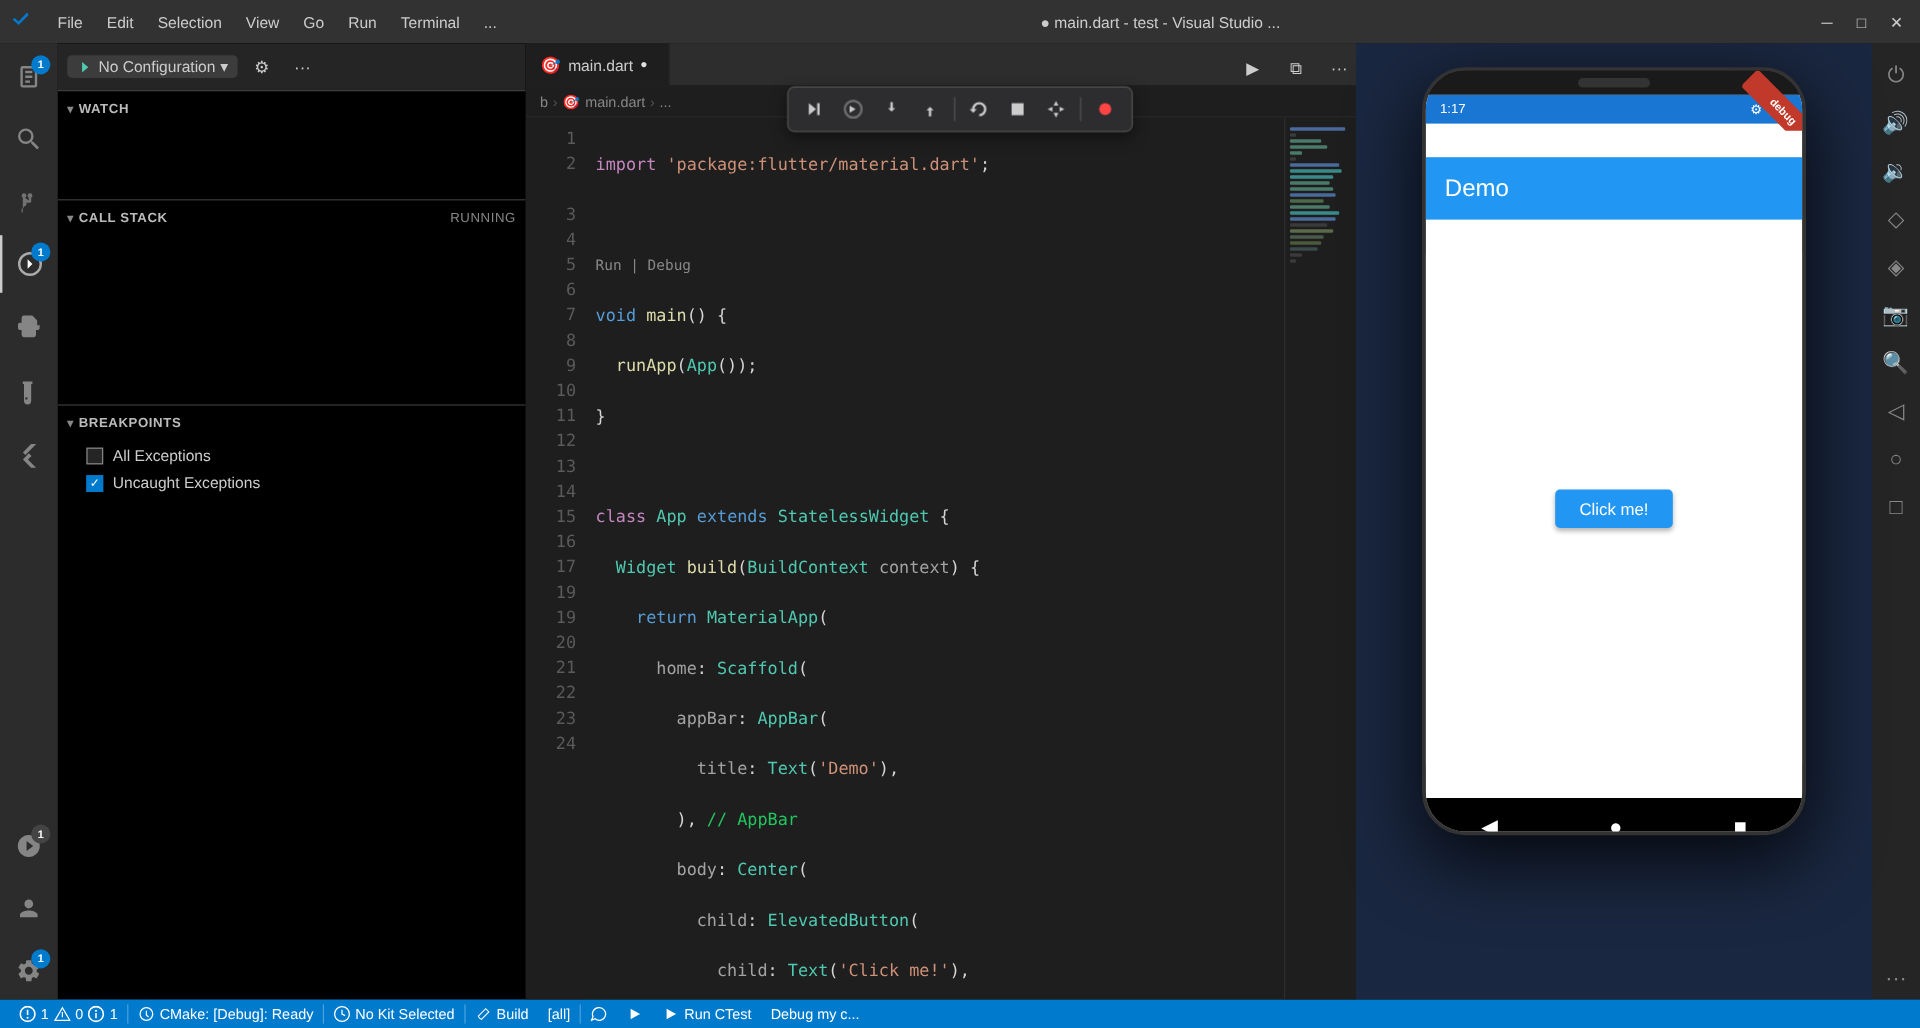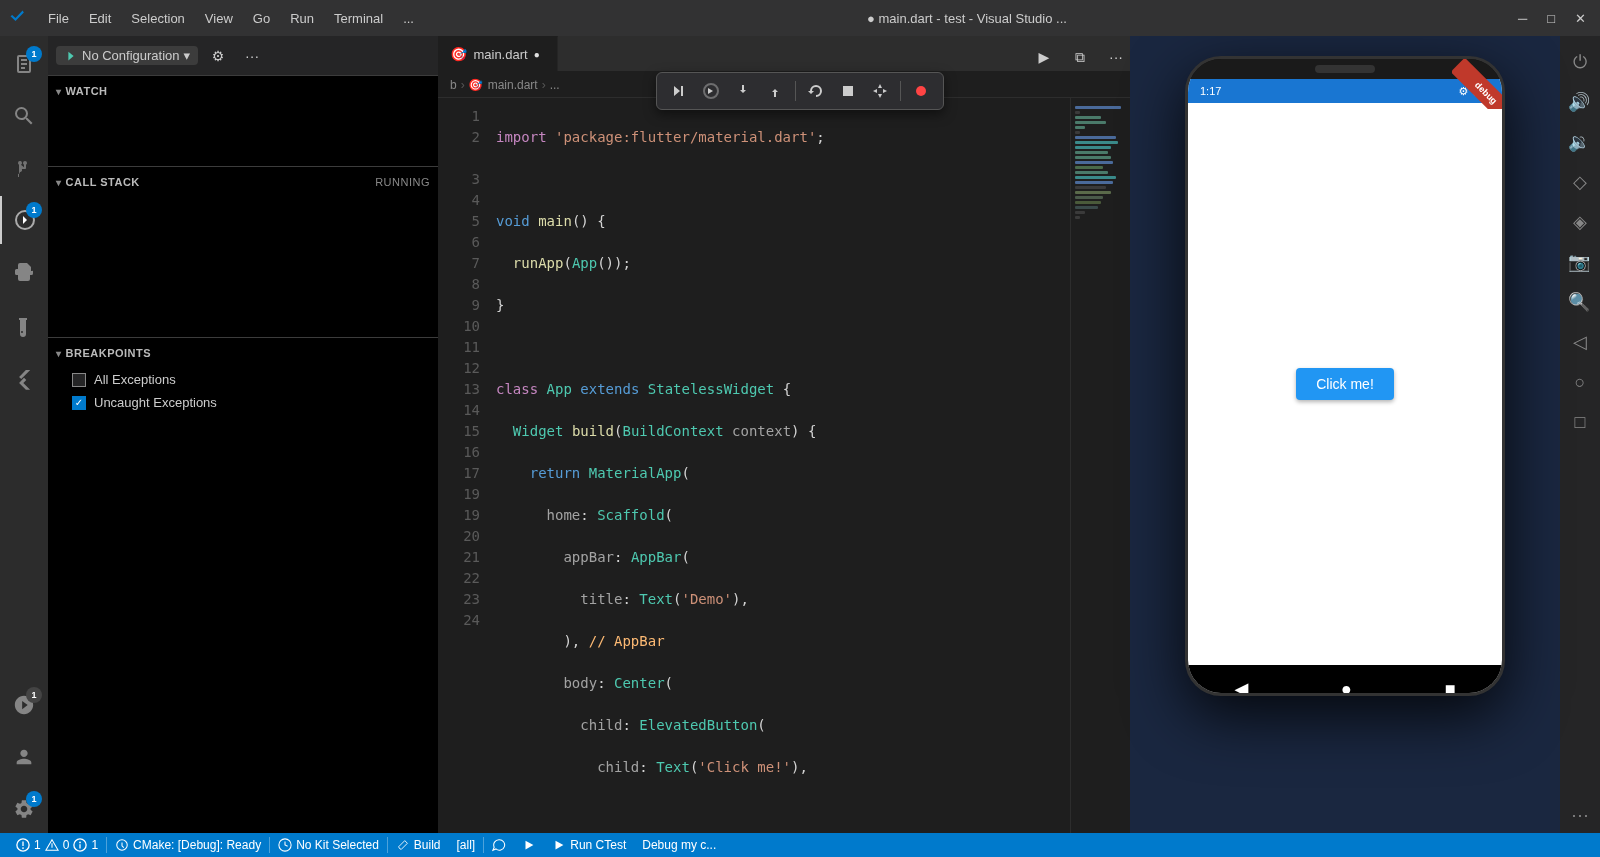--- a/index.html
+++ b/index.html
@@ -330,21 +330,21 @@
       white-space: pre;
     }
     .line { display: block; padding: 0 8px; }
 
     
     .kw { color: #569cd6; }         
     .kw2 { color: #c586c0; }        
     .fn { color: #dcdcaa; }          
     .str { color: #ce9178; }         
     .cls { color: #4ec9b0; }         
-    .cmt { color: #fdba74; text-align: center; }         
+    .cmt { color: #22c55e; text-align: center; }         
     .var { color: #a3a3a3; }
 
     
     .run-debug-link {
       display: block;
       padding: 0 8px;
       color: #888;
       font-size: 12px;
       font-family: 'Consolas', monospace;
     }
@@ -717,20 +717,21 @@
         <div>19</div>
         <div>20</div>
         <div>21</div>
         <div>22</div>
         <div>23</div>
         <div>24</div>
       </div>
       <div id="code-content">
 <span class="line"><span class="kw2">import</span> <span class="str">'package:flutter/material.dart'</span>;</span>
 <span class="line"> </span>
+<span class="run-debug-link"><span style="color:#888;">Run | Debug</span></span>
 <span class="line"><span class="kw">void</span> <span class="fn">main</span>() {</span>
 <span class="line">  <span class="fn">runApp</span>(<span class="cls">App</span>());</span>
 <span class="line">}</span>
 <span class="line"> </span>
 <span class="line"><span class="kw2">class</span> <span class="cls">App</span> <span class="kw">extends</span> <span class="cls">StatelessWidget</span> {</span>
 <span class="line">  <span class="cls">Widget</span> <span class="fn">build</span>(<span class="cls">BuildContext</span> <span class="var">context</span>) {</span>
 <span class="line">    <span class="kw">return</span> <span class="cls">MaterialApp</span>(</span>
 <span class="line">      <span class="var">home</span>: <span class="cls">Scaffold</span>(</span>
 <span class="line">        <span class="var">appBar</span>: <span class="cls">AppBar</span>(</span>
 <span class="line">          <span class="var">title</span>: <span class="cls">Text</span>(<span class="str">'Demo'</span>),</span>
@@ -838,20 +839,23 @@
             <span>⚙</span>
             <span>◉</span>
             <span>▪</span>
           </div>
 
           <div style="position:absolute; top:0; right:0; width:50px; height:50px; overflow:hidden; border-radius: 0 0 0 0;">
             <div class="debug-ribbon">debug</div>
           </div>
         </div>
 
+        <div id="device-app-bar">
+          <span id="device-app-title">Demo</span>
+        </div>
 
         <div id="device-body">
           <div id="device-click-btn">Click me!</div>
         </div>
 
         <div id="device-nav-bar">
           <span class="nav-icon">◀</span>
           <span class="nav-icon">●</span>
           <span class="nav-icon">■</span>
         </div>

